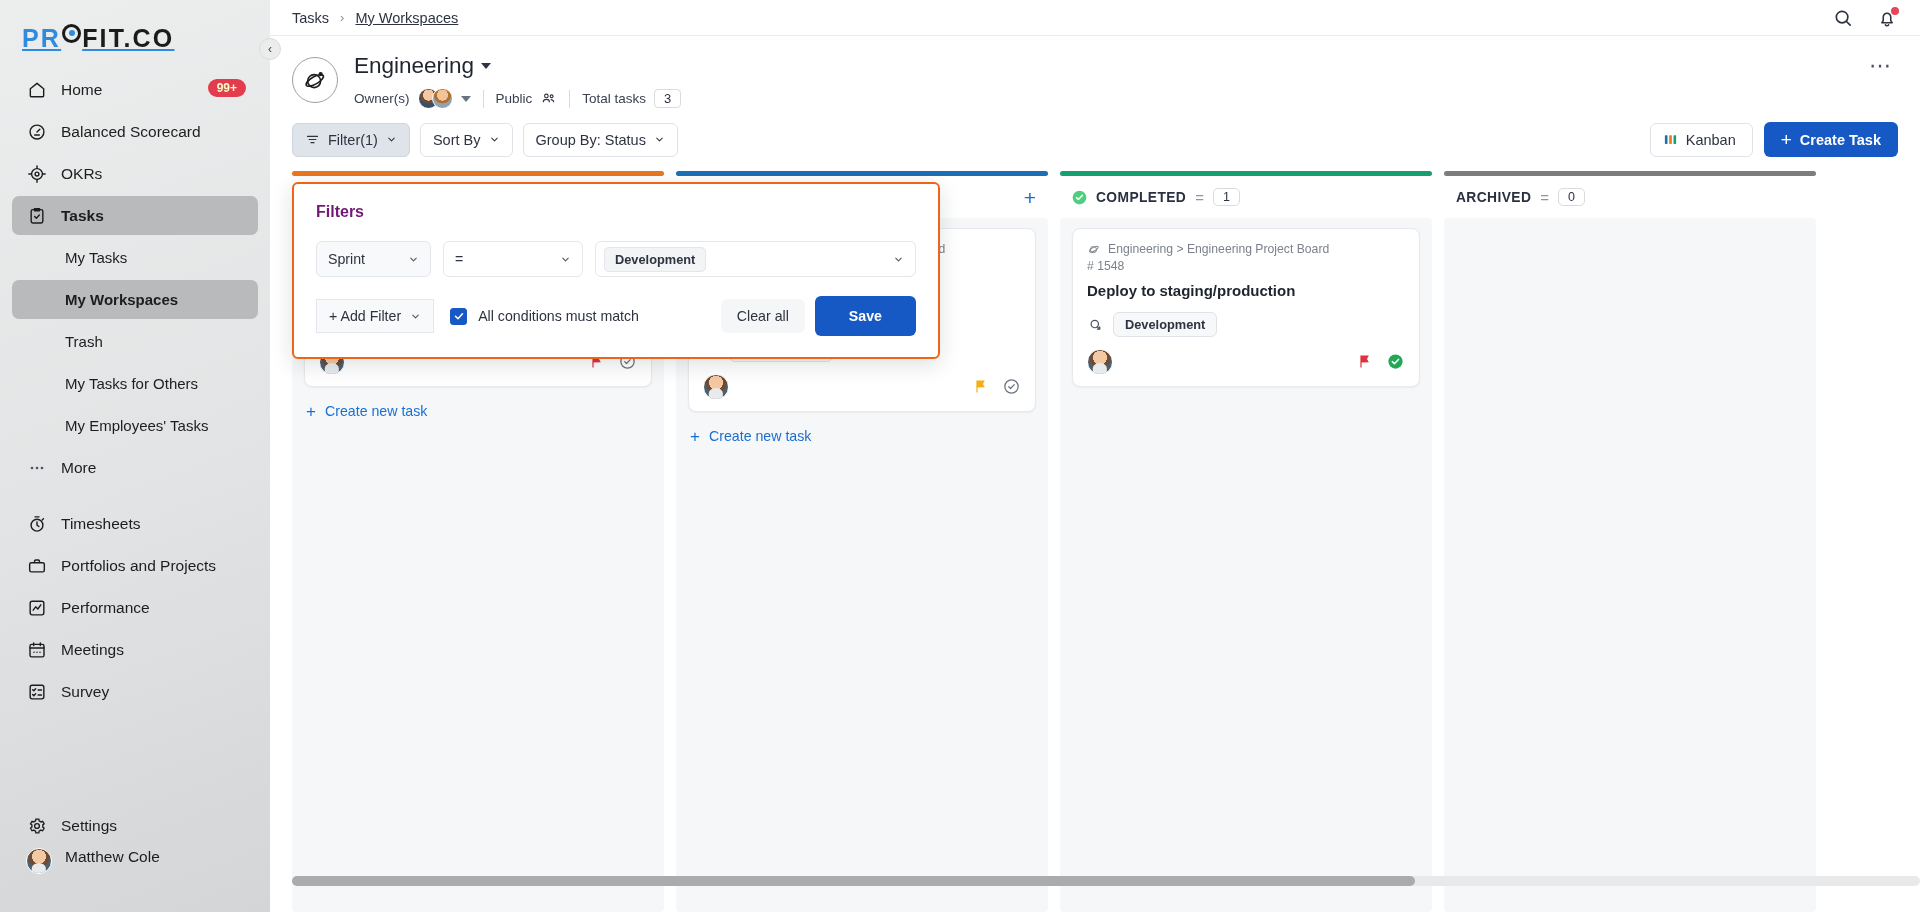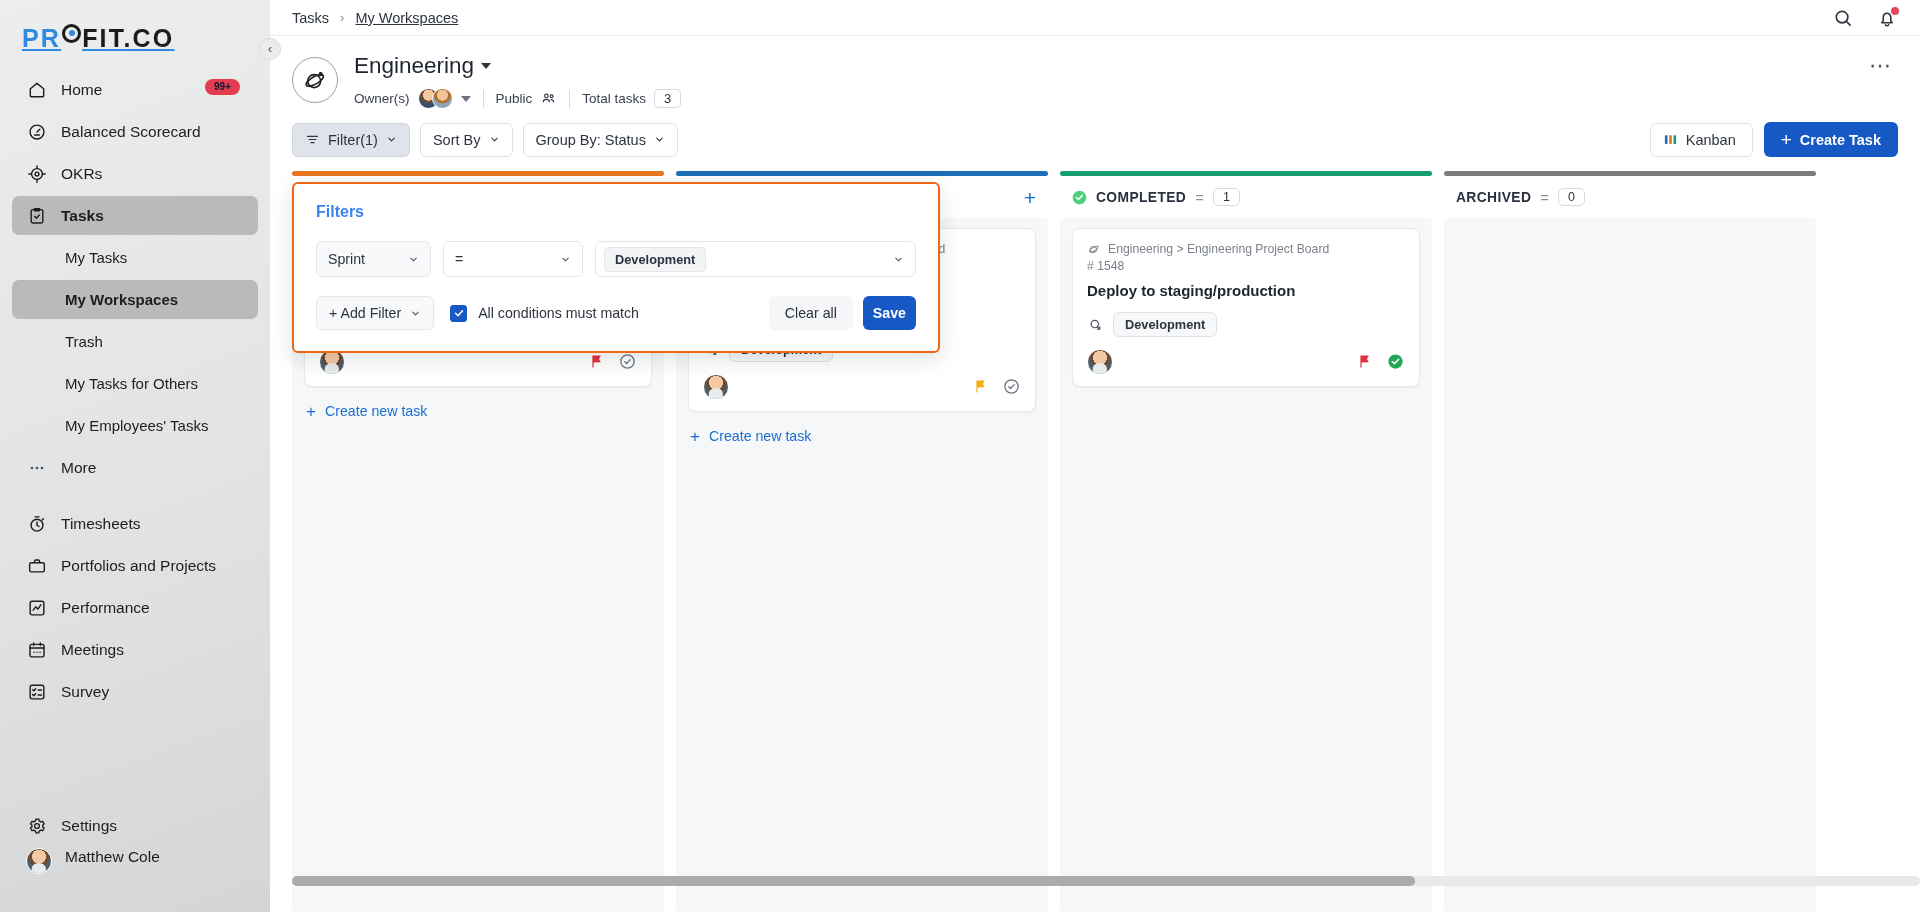--- a/index.html
+++ b/index.html
@@ -40,22 +40,22 @@
     height: 39px; margin: 0 12px 3px 12px; padding: 0 14px;
     border-radius: 7px; cursor: pointer;
     font-size: 15.5px; color: #1d1d1f; position: relative;
   }
   .nav-item.active { background: #b8babc; font-weight: 600; }
   .nav-item.sub { padding-left: 53px; font-size: 15px; }
   .nav-item.sub.active { font-weight: 600; }
   .nav-icon { width: 22px; height: 22px; display:flex; align-items:center; justify-content:center; flex:0 0 22px;}
   .nav-icon svg { width: 20px; height: 20px; display:block; }
   .badge-99 {
-    position: absolute; right: 18px; top: 9px;
-    background: #e23c4e; color: #0f172a; font-size: 10px; font-weight: 700;
+    position: absolute; right: 12px; top: 9px;
+    background: #e23c4e; color: #fef9c3; font-size: 12px; font-weight: 700;
     border-radius: 11px; padding: 3px 9px; line-height: 1;
   }
   .nav-gap { height: 14px; }
   .sidebar-bottom { padding-bottom: 20px; }
   .user-row {
     display:flex; gap: 13px;
     height: 44px; margin: 0 12px; padding: 0 14px; border-radius: 7px;
     font-size: 15.5px; color:#1d1d1f; cursor:pointer;
   }
   .avatar {
@@ -174,52 +174,52 @@
   .hscroll { position:absolute; left:22px; right:0; bottom:26px; height:10px; background:#e8e9ea; border-radius:6px;}
   .hscroll-thumb { width: 69%; height:10px; background:#a9abad; border-radius:6px; }
 
   
   .filter-pop {
     position:absolute; left: 22px; top: 182px; width: 648px;
     background:#fff; border:2px solid #ef6516; border-radius:6px;
     box-shadow: 0 6px 22px rgba(16,24,40,.13); z-index:30;
     padding: 19px 22px 21px 22px;
   }
-  .filter-title { font-size:16px; font-weight:700; color:#3b82f6; }
+  .filter-title { font-size:16px; font-weight:700; color:#701a75; }
   .filter-row1 { display:flex; gap:12px; margin-top:20px; }
   .sel {
     height: 36px; border:1px solid #e3e6ea; border-radius:6px; background:#f8f9fa;
     display:flex; align-items:center; padding: 0 11px; font-size:14.2px; color:#2d3340; cursor:pointer;
   }
   .sel .v { flex:1; }
   .sel-field { width: 115px; }
   .sel-op { width: 140px; background:#fff; }
   .sel-val { flex:1; background:#fff; padding-left:8px; }
   .chip {
     background:#f3f4f6; border:1px solid #e3e6ea; border-radius:5px;
     padding:4px 10px; font-size:12.8px; font-weight:700; color:#2d3340;
   }
   .filter-row2 { display:flex; align-items:center; gap:16px; margin-top:19px; }
   .addf {
-    height:34px; border:1px solid #e3e6ea; border-radius:6px; background:#f8f9fa;
+    height:34px; border:1px solid #e3e6ea; border-radius:0; background:#f8f9fa;
     display:flex; align-items:center; gap:9px; padding:0 12px; font-size:14.2px; color:#2d3340; cursor:pointer;text-align:right;
   }
   .cbx-wrap { display:flex; align-items:center; gap:11px; font-size:14.2px; color:#2d3340; cursor:pointer;}
   .cbx {
     width:17px;height:17px;border-radius:3px;background:#1658c4;border:1px solid #1658c4;
     display:flex;align-items:center;justify-content:center;
   }
   .cbx svg{width:12px;height:12px;}
   .filter-actions { margin-left:auto; display:flex; align-items:center; gap:10px; }
   .btn-ghost {
     height:34px; border:none; background:#f5f6f7; border-radius:6px; padding:0 16px;
     font-size:14.2px; color:#2d3340; cursor:pointer;
   }
   .btn-save {
-    height:34px; border:none; background:#1658c4; color:#fff; border-radius:6px; padding:0 10px;
+    height:40px; border:none; background:#1658c4; color:#fff; border-radius:6px; padding:0 34px;
     font-size:14.2px; font-weight:600; cursor:pointer;
   }
 </style>
 </head>
 <body>
 
 <div class="app">
 
   <aside class="sidebar">
     <div class="logo">

